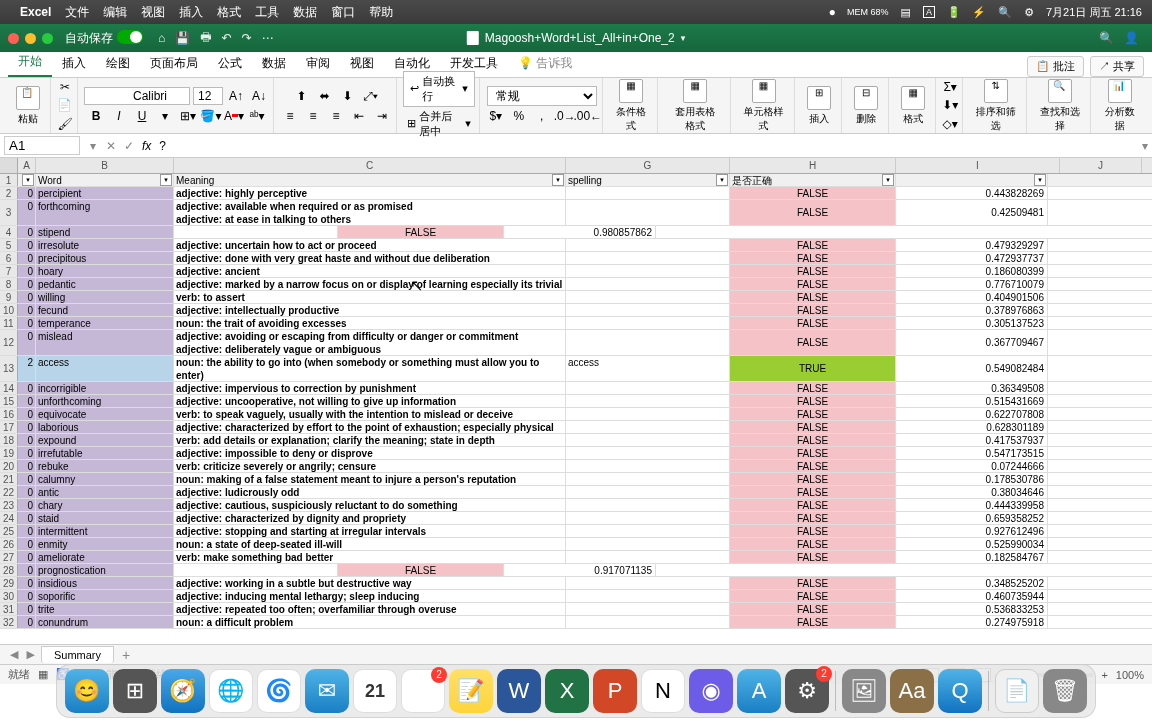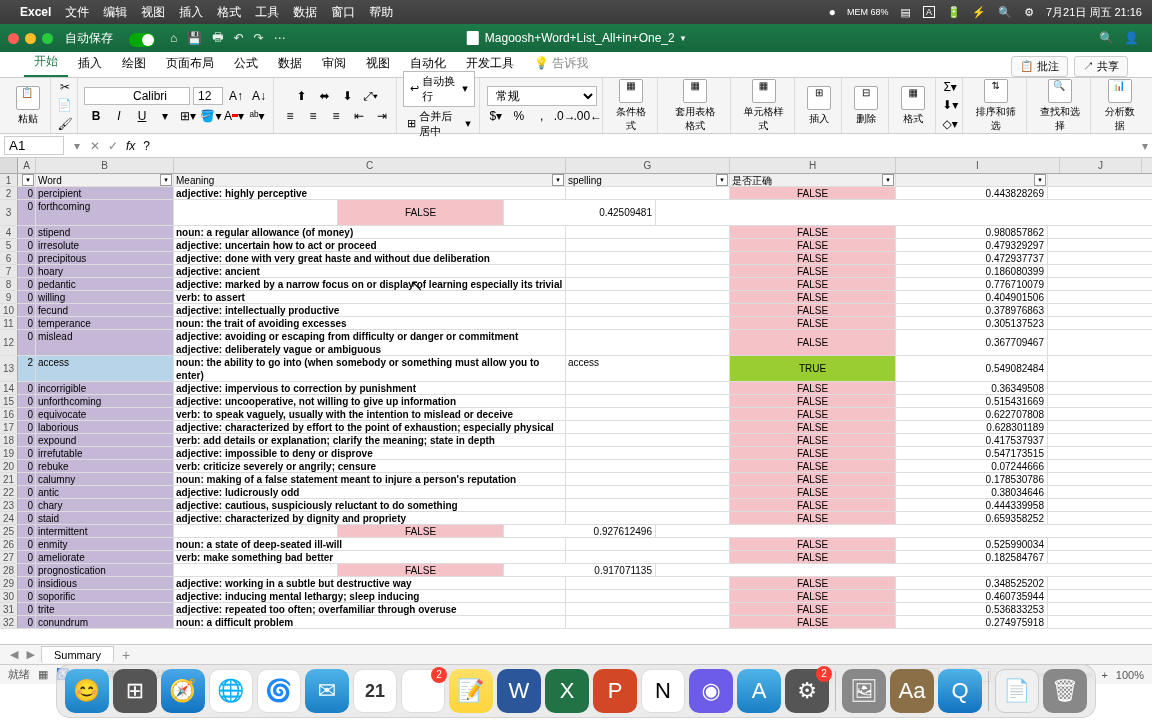--- a/index.html
+++ b/index.html
@@ -11,29 +11,29 @@
 .menubar .app { font-weight: bold; margin-right: 14px; }
 .menubar .mitem { margin-right: 14px; cursor: default; }
 .menubar .right { margin-left: auto; display: flex; align-items: center; gap: 12px; font-size: 11px; }
 .menubar .right span { display: inline-flex; align-items: center; }
 
 
 .titlebar { height: 28px; background: linear-gradient(#1d7a49, #15663c); display: flex; align-items: center; padding: 0 8px; color: #fff; font-size: 12px; }
 .traffic { display: flex; gap: 6px; margin-right: 12px; }
 .traffic div { width: 11px; height: 11px; border-radius: 50%; }
 .tl-close { background: #ff5f56; } .tl-min { background: #ffbd2e; } .tl-max { background: #27c93f; }
-.titlebar .autosave { display: flex; align-items: flex-end; gap: 16px; margin-right: 10px; }
+.titlebar .autosave { display: flex; align-items: flex-start; gap: 4px; margin-right: 10px; }
 .toggle { width: 26px; height: 14px; background: #0a0; border-radius: 7px; position: relative; }
 .toggle::after { content: ''; position: absolute; right: 1px; top: 1px; width: 12px; height: 12px; background: #fff; border-radius: 50%; }
 .titlebar .ticon { margin: 0 5px; opacity: 0.9; cursor: default; }
 .titlebar .title { position: absolute; left: 50%; transform: translateX(-50%); display: flex; align-items: center; gap: 6px; }
 .titlebar .title .doc-icon { width: 12px; height: 14px; background: #fff; border-radius: 1px; display: inline-block; }
 
 
-.tabs { height: 26px; background: #fff; display: flex; align-items: flex-end; border-bottom: 1px solid #ccc; font-size: 12px; padding: 0 24px; }
+.tabs { height: 26px; background: #fff; display: flex; align-items: flex-end; border-bottom: 1px solid #ccc; font-size: 12px; padding: 0 8px; }
 .tabs .tab { padding: 5px 10px; cursor: default; }
 .tabs .tab.active { border-bottom: 2px solid #1d7a49; color: #1d7a49; font-weight: 500; }
 .tabs .tab.tell { color: #888; }
 .tabs .right-btns { margin-left: auto; display: flex; gap: 6px; }
 .tabs .rbtn { border: 1px solid #ccc; padding: 2px 8px; border-radius: 3px; font-size: 11px; background: #f9f9f9; }
 
 
 .ribbon { height: 56px; background: #f5f5f5; border-bottom: 1px solid #ccc; display: flex; align-items: center; font-size: 11px; padding: 0 6px; gap: 2px; }
 .rgroup { display: flex; flex-direction: column; align-items: center; justify-content: center; height: 100%; padding: 0 4px; border-right: 1px solid #ddd; }
 .rgroup:last-child { border-right: none; }
@@ -41,21 +41,21 @@
 .rbtn2 { width: 20px; height: 20px; display: flex; align-items: center; justify-content: center; cursor: default; border-radius: 2px; font-size: 12px; }
 .font-input { border: 1px solid #bbb; padding: 1px 4px; font-size: 12px; background: #fff; }
 .font-name { width: 106px; padding-left: 48px; }
 .font-size { width: 30px; }
 .big-btn { display: flex; flex-direction: column; align-items: center; justify-content: center; padding: 2px 6px; cursor: default; gap: 2px; font-size: 10px; text-align: center; }
 .big-icon { width: 24px; height: 24px; border: 1px solid #aaa; background: #fff; border-radius: 2px; }
 .color-bar { width: 16px; height: 3px; display: inline-block; }
 
 
 .formula { height: 24px; display: flex; align-items: center; border-bottom: 1px solid #ccc; font-size: 12px; }
-.name-box { width: 60px; border: 1px solid #ccc; padding: 1px 4px; margin: 0 4px; background: #fff; }
+.name-box { width: 76px; border: 1px solid #ccc; padding: 1px 4px; margin: 0 4px; background: #fff; }
 .fbtn { width: 18px; text-align: center; color: #888; }
 .fx { font-style: italic; margin: 0 4px; }
 .formula-input { flex: 1; padding: 1px 4px; }
 .formula .expand { width: 14px; text-align: center; color: #888; }
 
 
 .sheet-area { height: 486px; display: flex; position: relative; }
 .sheet { flex: 1; overflow: hidden; position: relative; }
 .col-headers { display: flex; height: 16px; background: #e8e8e8; font-size: 10px; border-bottom: 1px solid #aaa; }
 .ch { border-right: 1px solid #ccc; text-align: center; line-height: 16px; color: #555; }
@@ -373,29 +373,30 @@
           <div class="cell c-b purple">percipient</div>
           <div class="cell c-c" style="white-space: pre-line;">adjective: highly perceptive</div>
           <div class="cell c-d"></div>
           <div class="cell c-h pink">FALSE</div>
           <div class="cell c-i">0.443828269</div>
         </div>
         <div class="row row-h">
           <div class="rh">3</div>
           <div class="cell c-a purple">0</div>
           <div class="cell c-b purple">forthcoming</div>
+          <div class="cell c-c" style="white-space: pre-line;">adjective: available when required or as promised
+adjective: at ease in talking to others</div>
           <div class="cell c-d"></div>
           <div class="cell c-h pink" style="line-height: 26px;">FALSE</div>
           <div class="cell c-i" style="line-height: 26px;">0.42509481</div>
         </div>
         <div class="row">
           <div class="rh">4</div>
           <div class="cell c-a purple">0</div>
           <div class="cell c-b purple">stipend</div>
-          <div class="cell c-c" style="white-space: pre-line;">noun: a regular allowance (of money)</div>
           <div class="cell c-d"></div>
           <div class="cell c-h pink">FALSE</div>
           <div class="cell c-i">0.980857862</div>
         </div>
         <div class="row">
           <div class="rh">5</div>
           <div class="cell c-a purple">0</div>
           <div class="cell c-b purple">irresolute</div>
           <div class="cell c-c" style="white-space: pre-line;">adjective: uncertain how to act or proceed</div>
           <div class="cell c-d"></div>
@@ -572,20 +573,21 @@
           <div class="cell c-b purple">staid</div>
           <div class="cell c-c" style="white-space: pre-line;">adjective: characterized by dignity and propriety</div>
           <div class="cell c-d"></div>
           <div class="cell c-h pink">FALSE</div>
           <div class="cell c-i">0.659358252</div>
         </div>
         <div class="row">
           <div class="rh">25</div>
           <div class="cell c-a purple">0</div>
           <div class="cell c-b purple">intermittent</div>
+          <div class="cell c-c" style="white-space: pre-line;">adjective: stopping and starting at irregular intervals</div>
           <div class="cell c-d"></div>
           <div class="cell c-h pink">FALSE</div>
           <div class="cell c-i">0.927612496</div>
         </div>
         <div class="row">
           <div class="rh">26</div>
           <div class="cell c-a purple">0</div>
           <div class="cell c-b purple">enmity</div>
           <div class="cell c-c" style="white-space: pre-line;">noun: a state of deep-seated ill-will</div>
           <div class="cell c-d"></div>

